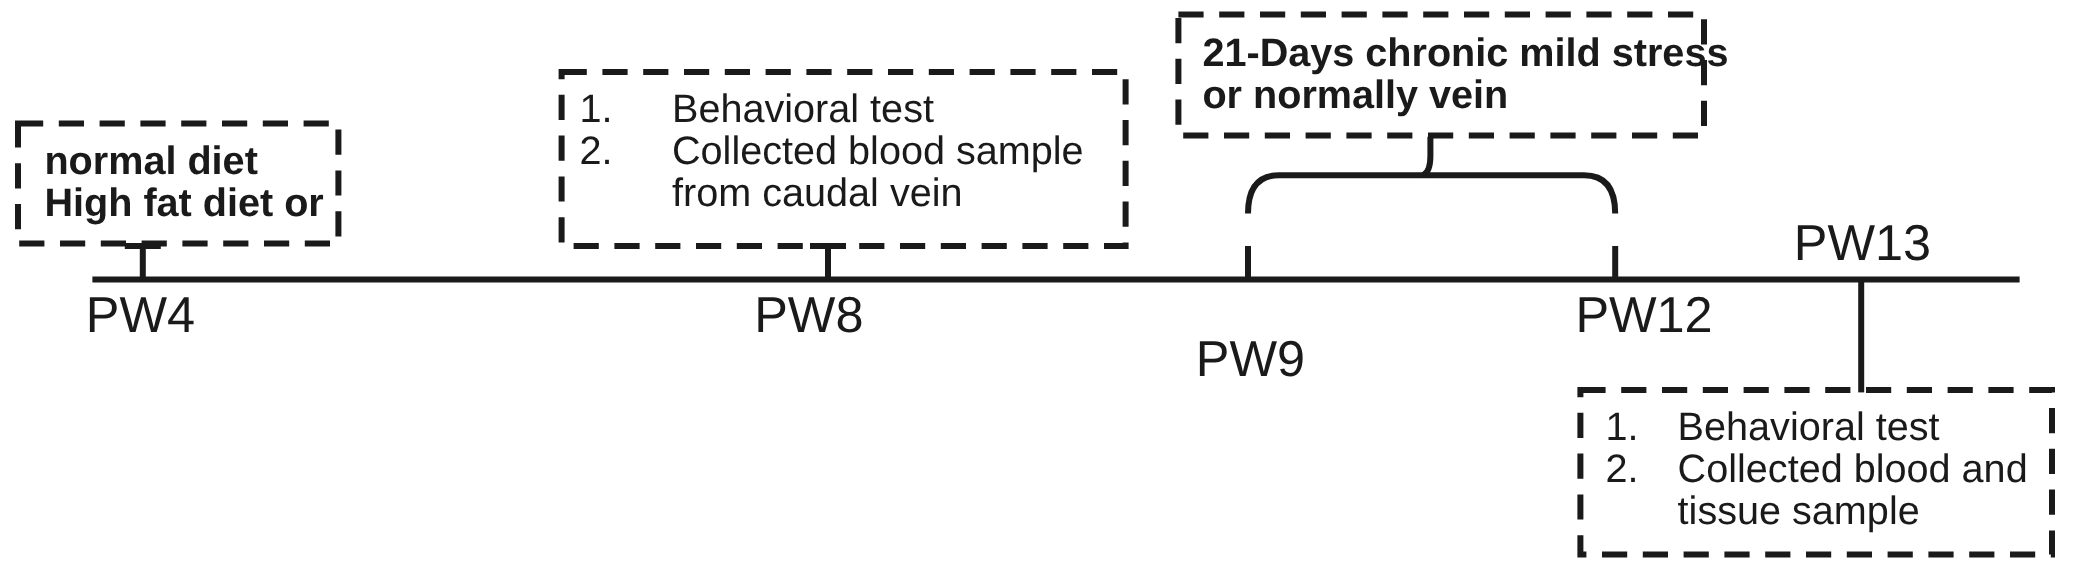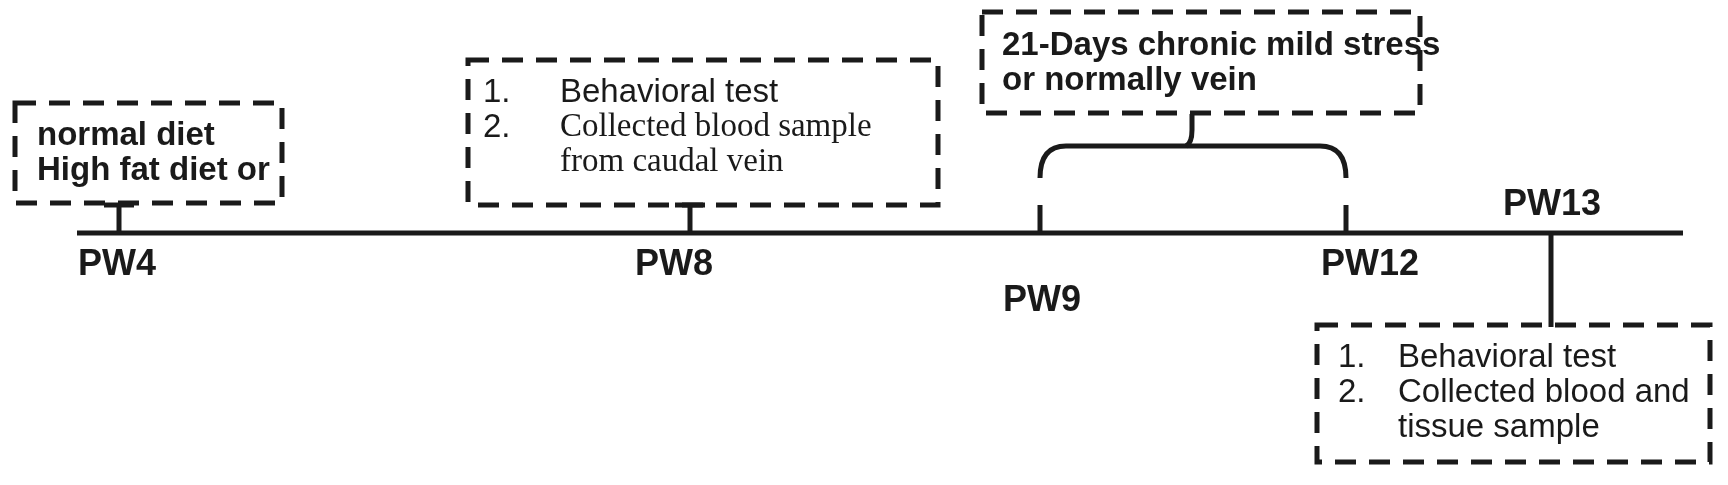--- a/index.html
+++ b/index.html
@@ -39,25 +39,24 @@
   }
   .list-num {
     flex: 0 0 auto;
     white-space: nowrap;
   }
   .list-text {
     white-space: normal;
   }
   .tl-label {
     position: absolute;
-    font-size: 36px;
+    font-size: 42px;
     line-height: 34px;
     transform: translateX(-50%);
     white-space: nowrap;
-    font-weight: bold;
   }
 </style>
 </head>
 <body>
 
 <div class="canvas">
 
   <svg class="lines" width="1728" height="485" viewBox="0 0 1728 485">
 
     <rect x="15" y="103" width="267" height="100" fill="none" stroke="#1a1a1a" stroke-width="5" stroke-dasharray="21 13"></rect>
@@ -85,21 +84,21 @@
     <span style="display:block">High fat diet or</span>
   </div>
 
   <div class="list-block" style="left:483px; top:73px; width:444px;">
     <div class="list-row">
       <span class="list-num" style="width:77px;">1.</span>
       <span class="list-text" style="width:365px;">Behavioral test</span>
     </div>
     <div class="list-row">
       <span class="list-num" style="width:77px;">2.</span>
-      <span class="list-text" style="width:365px;font-family:Liberation Serif, serif;">Collected blood sample from caudal vein</span>
+      <span class="list-text" style="width:365px;">Collected blood sample from caudal vein</span>
     </div>
   </div>
 
   <div class="box-text" style="left:1002px; top:26px;">
     <span style="display:block">21-Days chronic mild stress</span>
     <span style="display:block">or normally vein</span>
   </div>
 
   <div class="list-block" style="left:1338px; top:338px; width:362px;">
     <div class="list-row">

